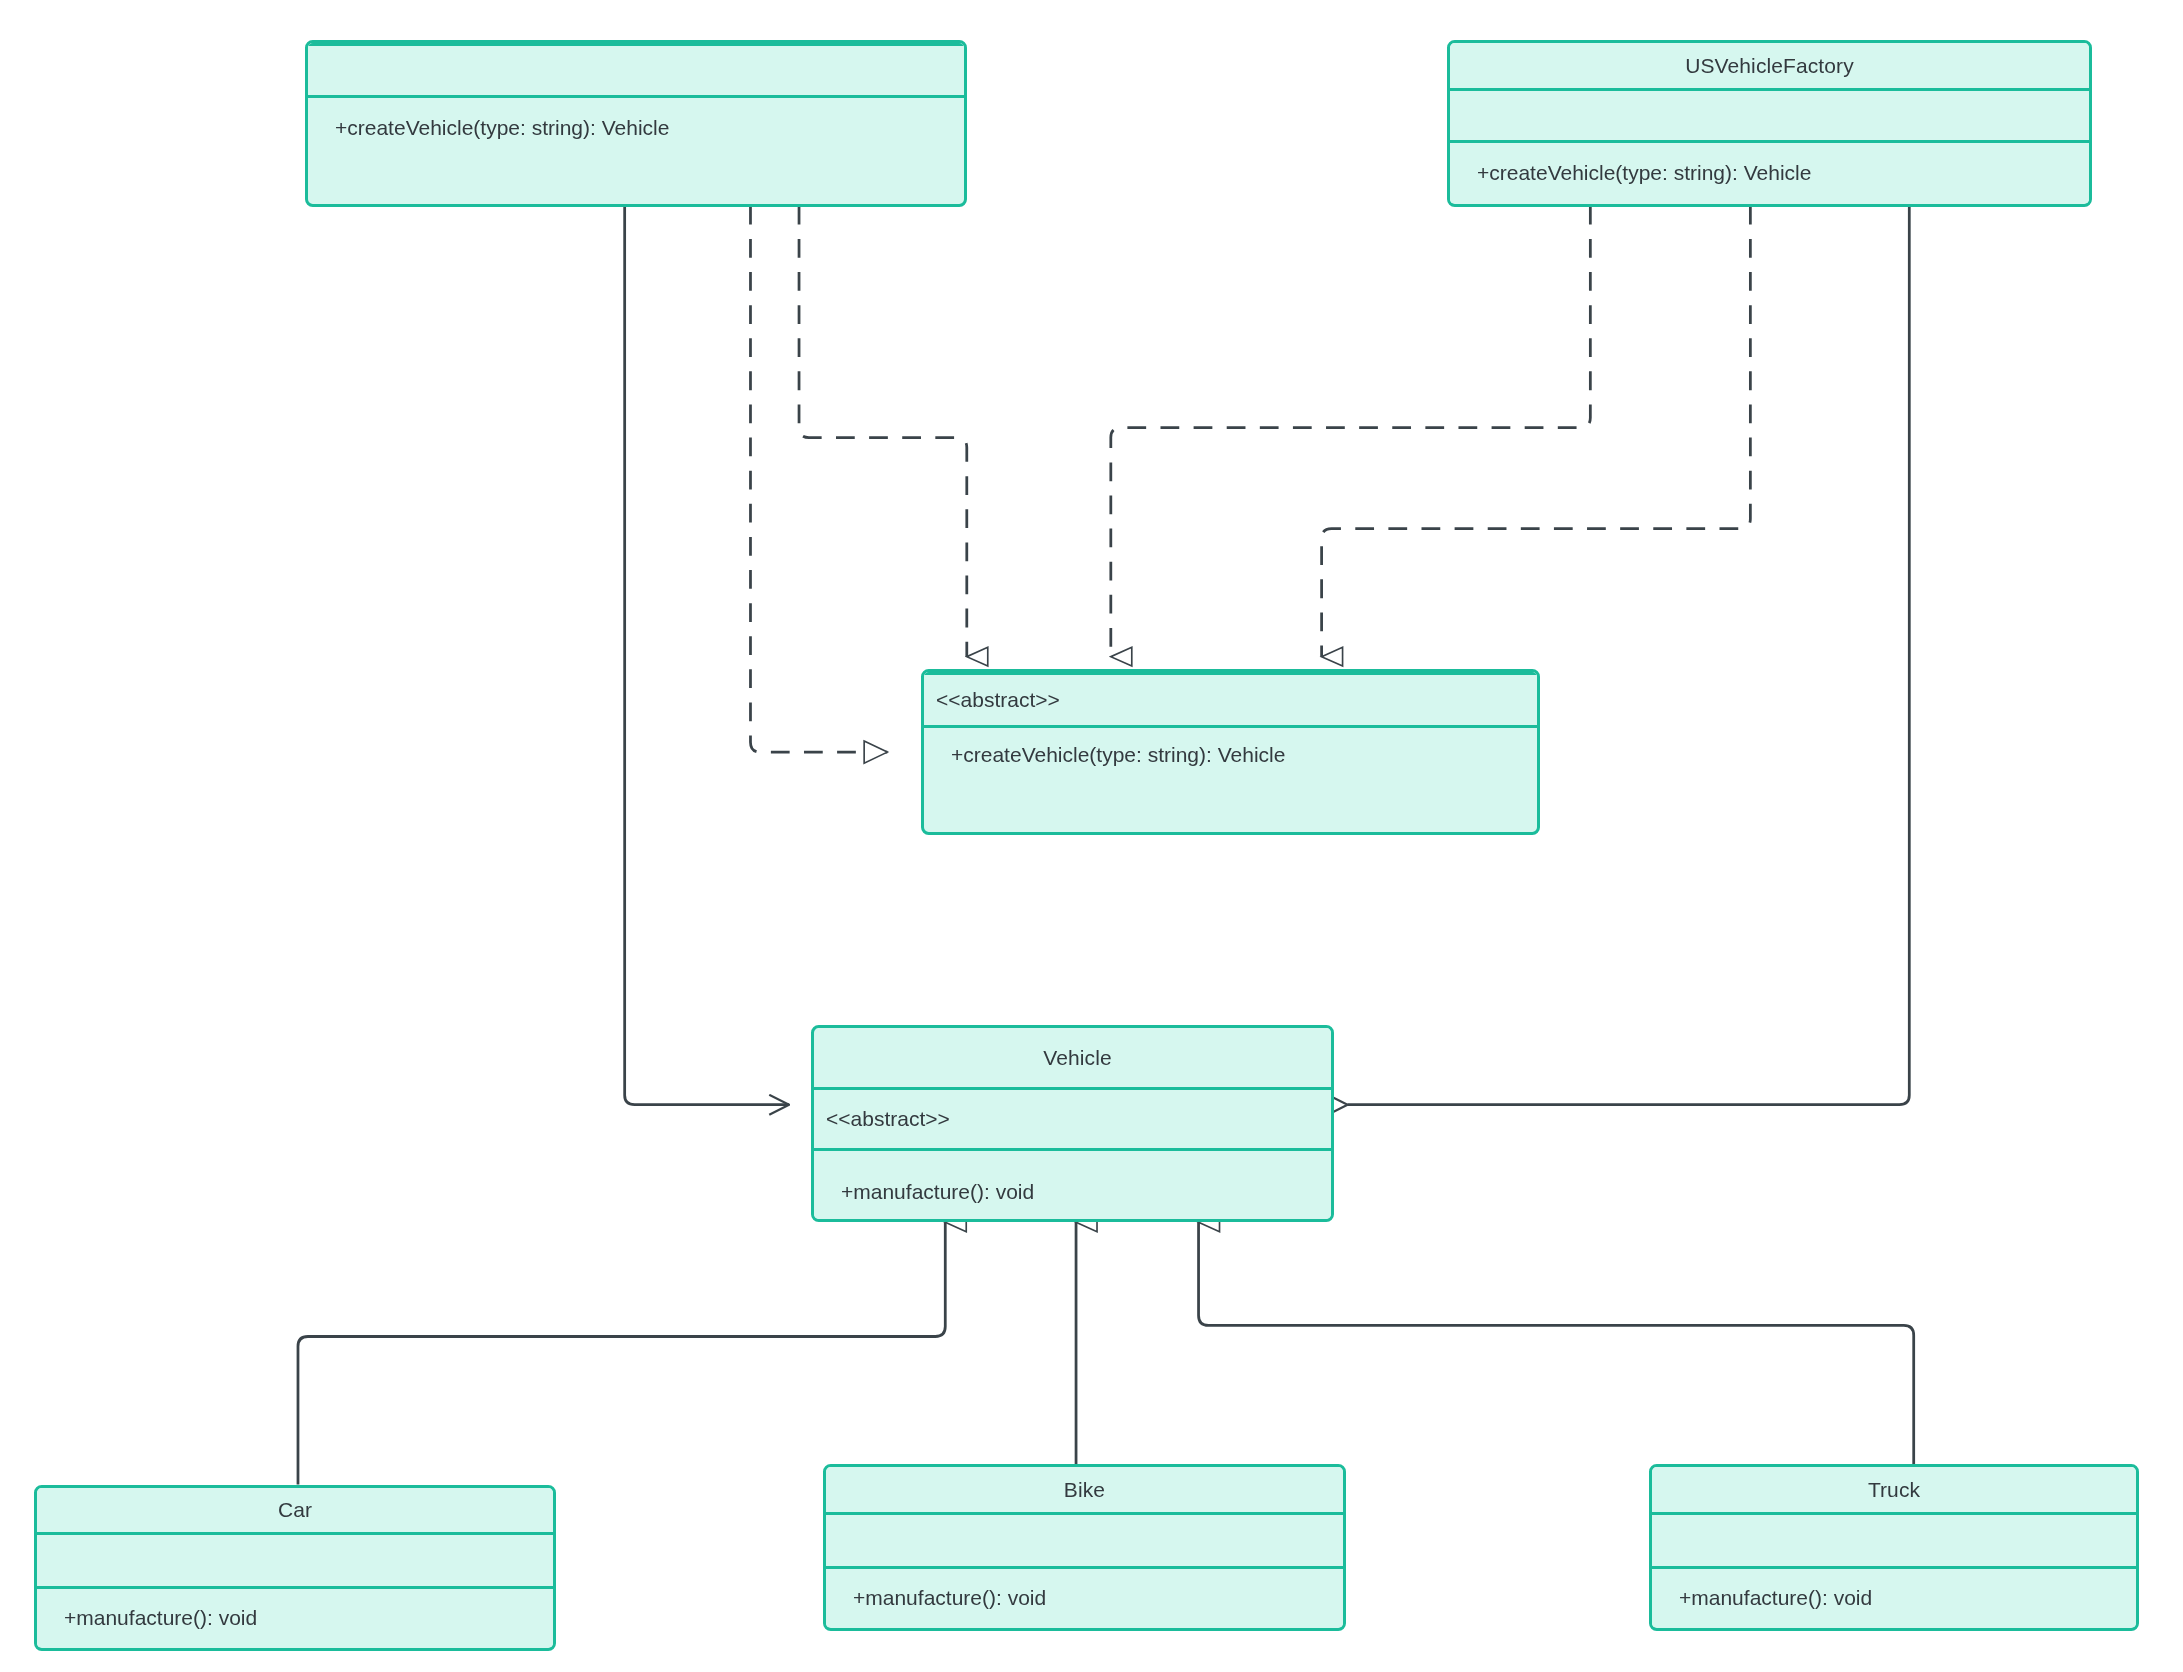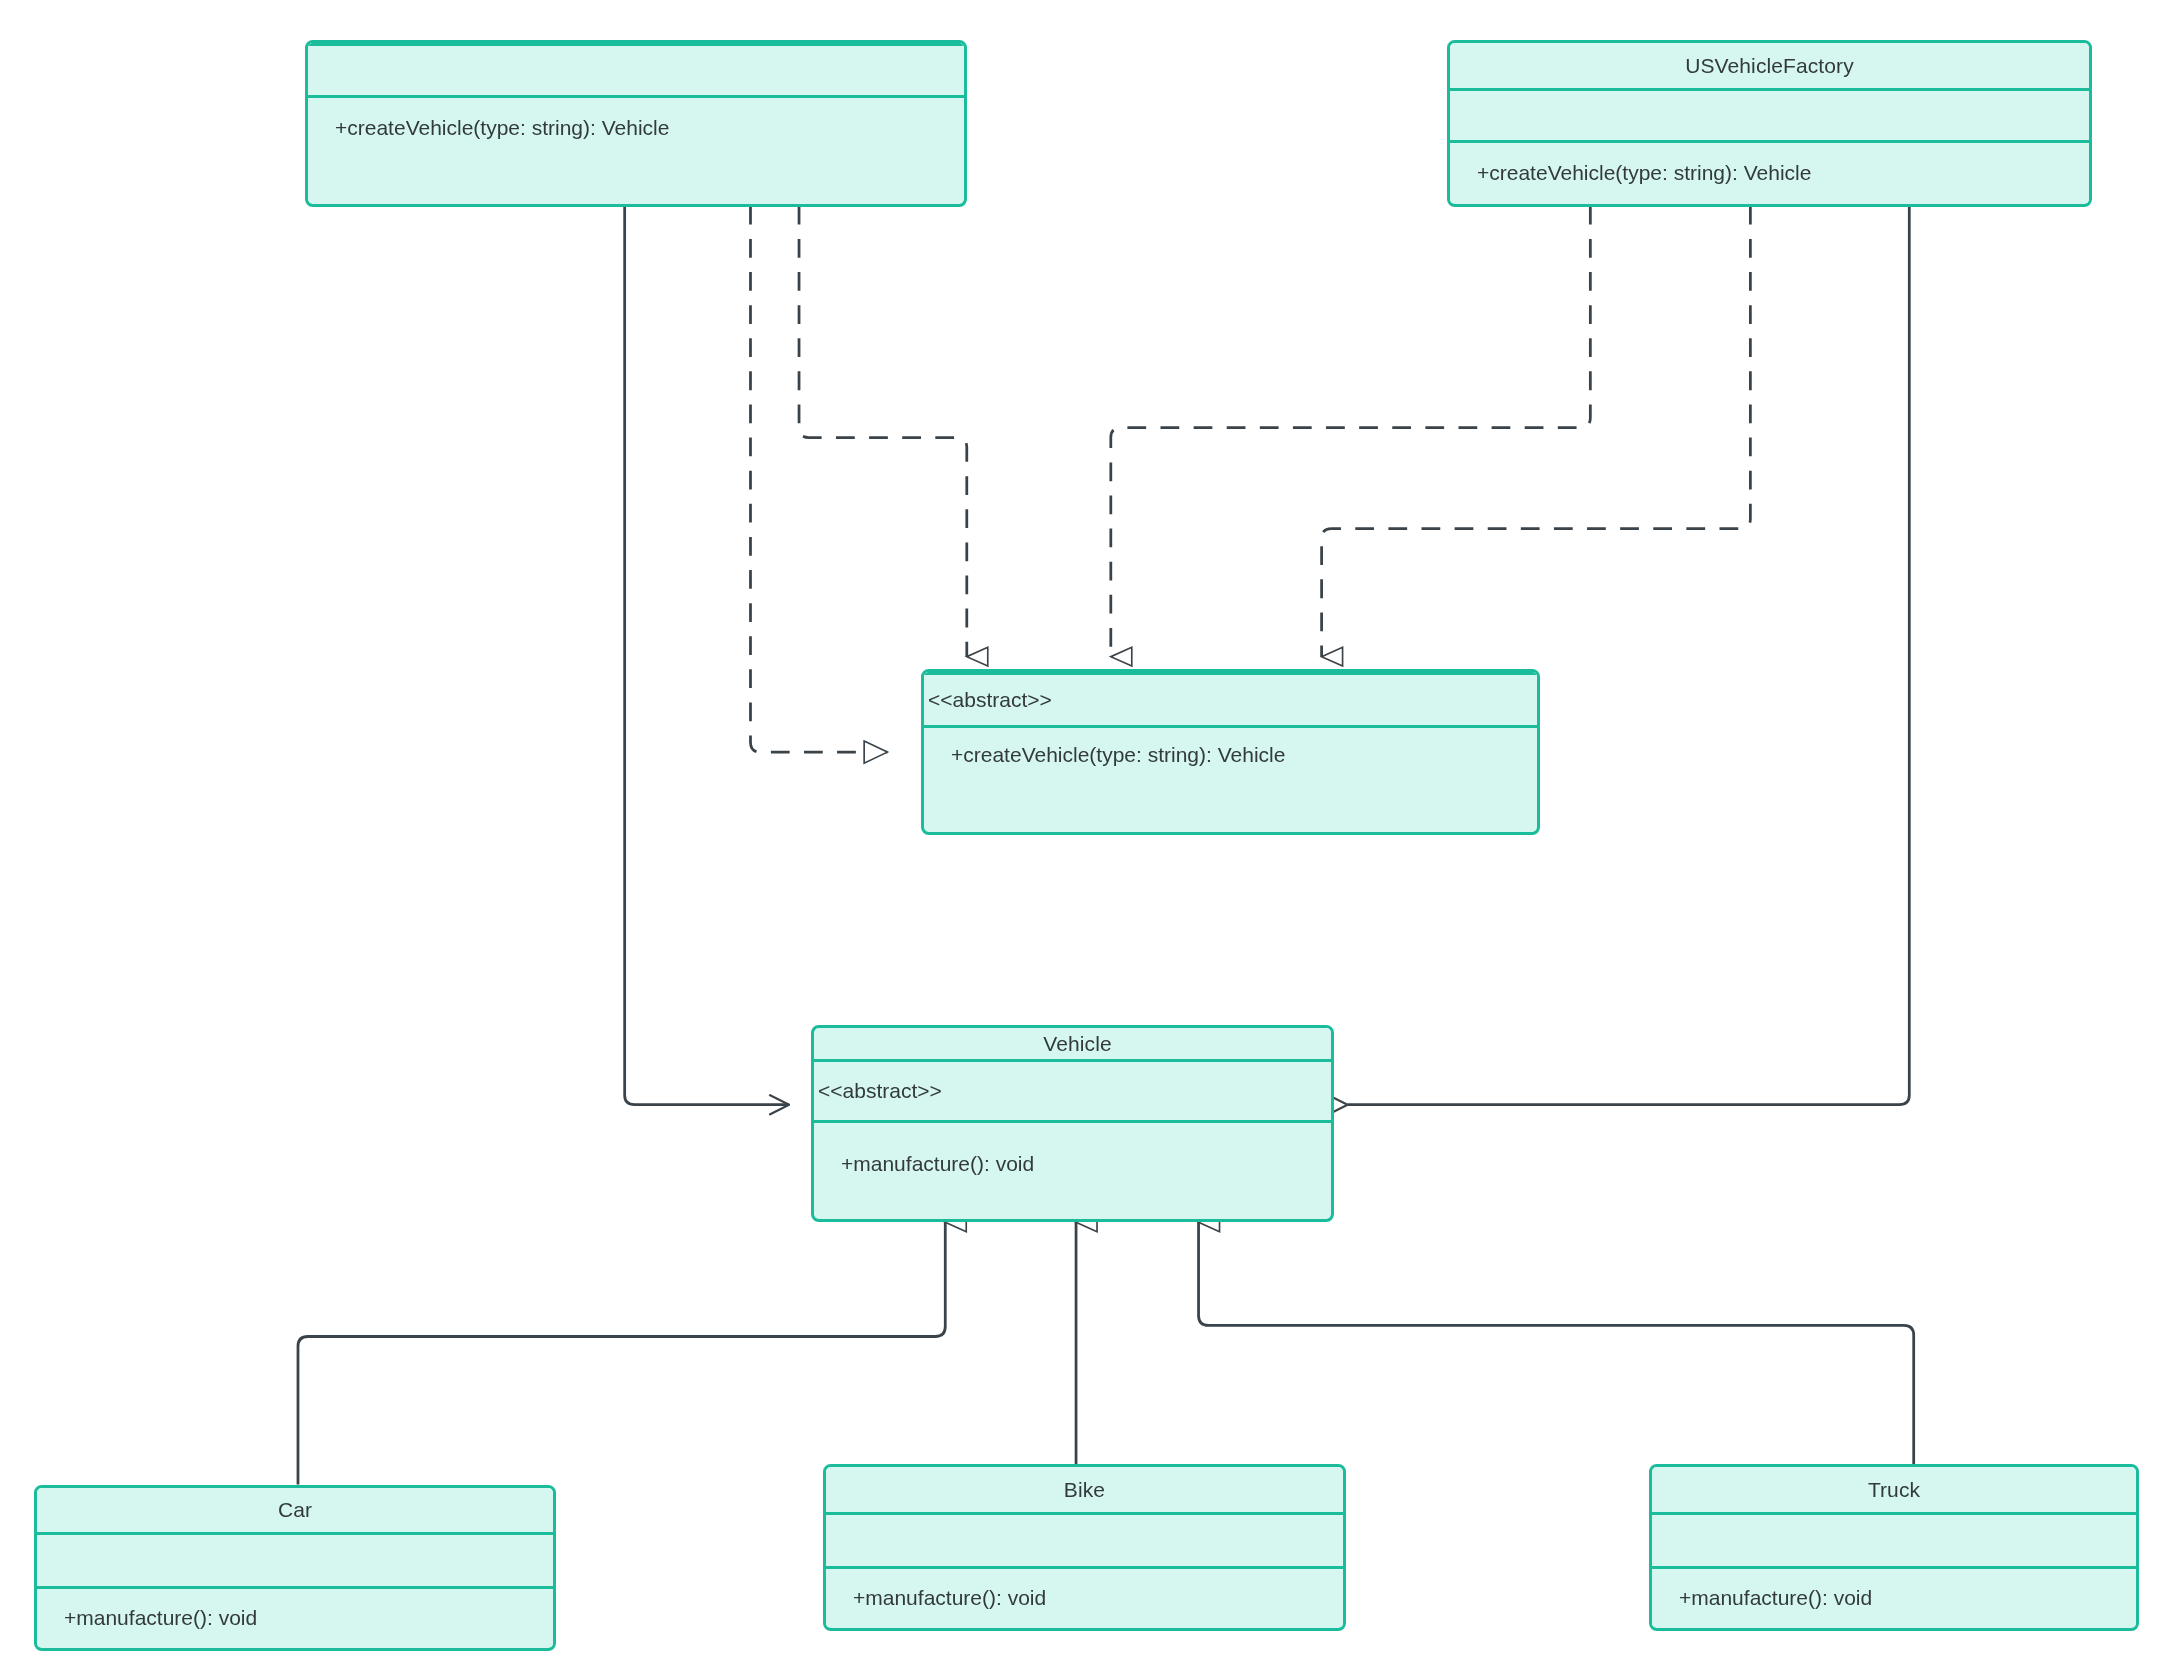--- a/index.html
+++ b/index.html
@@ -47,21 +47,21 @@
     display: flex;
     align-items: center;
     justify-content: center;
     font-size: 21px;
     color: #333a3f;
     letter-spacing: 0.1px;
   }
   .uml-attrs {
     display: flex;
     align-items: center;
-    padding-left: 4px;
+    padding-left: 12px;
     font-size: 21px;
     color: #333a3f;
   }
   .uml-ops {
     display: flex;
     align-items: center;
     padding-left: 27px;
     font-size: 21px;
     color: #333a3f;
   }
@@ -133,21 +133,21 @@
   <div class="uml-class" style="left:921px; top:669px; width:619px; height:166px;">
     <div class="uml-row uml-attrs sep" style="height:53px;">
       <span>&lt;&lt;abstract&gt;&gt;</span>
     </div>
     <div class="uml-row uml-ops sep" style="height:57px;">
       <span>+createVehicle(type: string): Vehicle</span>
     </div>
   </div>
 
   <div class="uml-class" style="left:811px; top:1025px; width:523px; height:197px;">
-    <div class="uml-row uml-title" style="height:31px;margin-left:10px;">
+    <div class="uml-row uml-title" style="height:59px;margin-left:10px;">
       <span>Vehicle</span>
     </div>
     <div class="uml-row uml-attrs sep" style="height:61px;">
       <span>&lt;&lt;abstract&gt;&gt;</span>
     </div>
     <div class="uml-row uml-ops sep" style="height:84px;">
       <span>+manufacture(): void</span>
     </div>
   </div>
 

